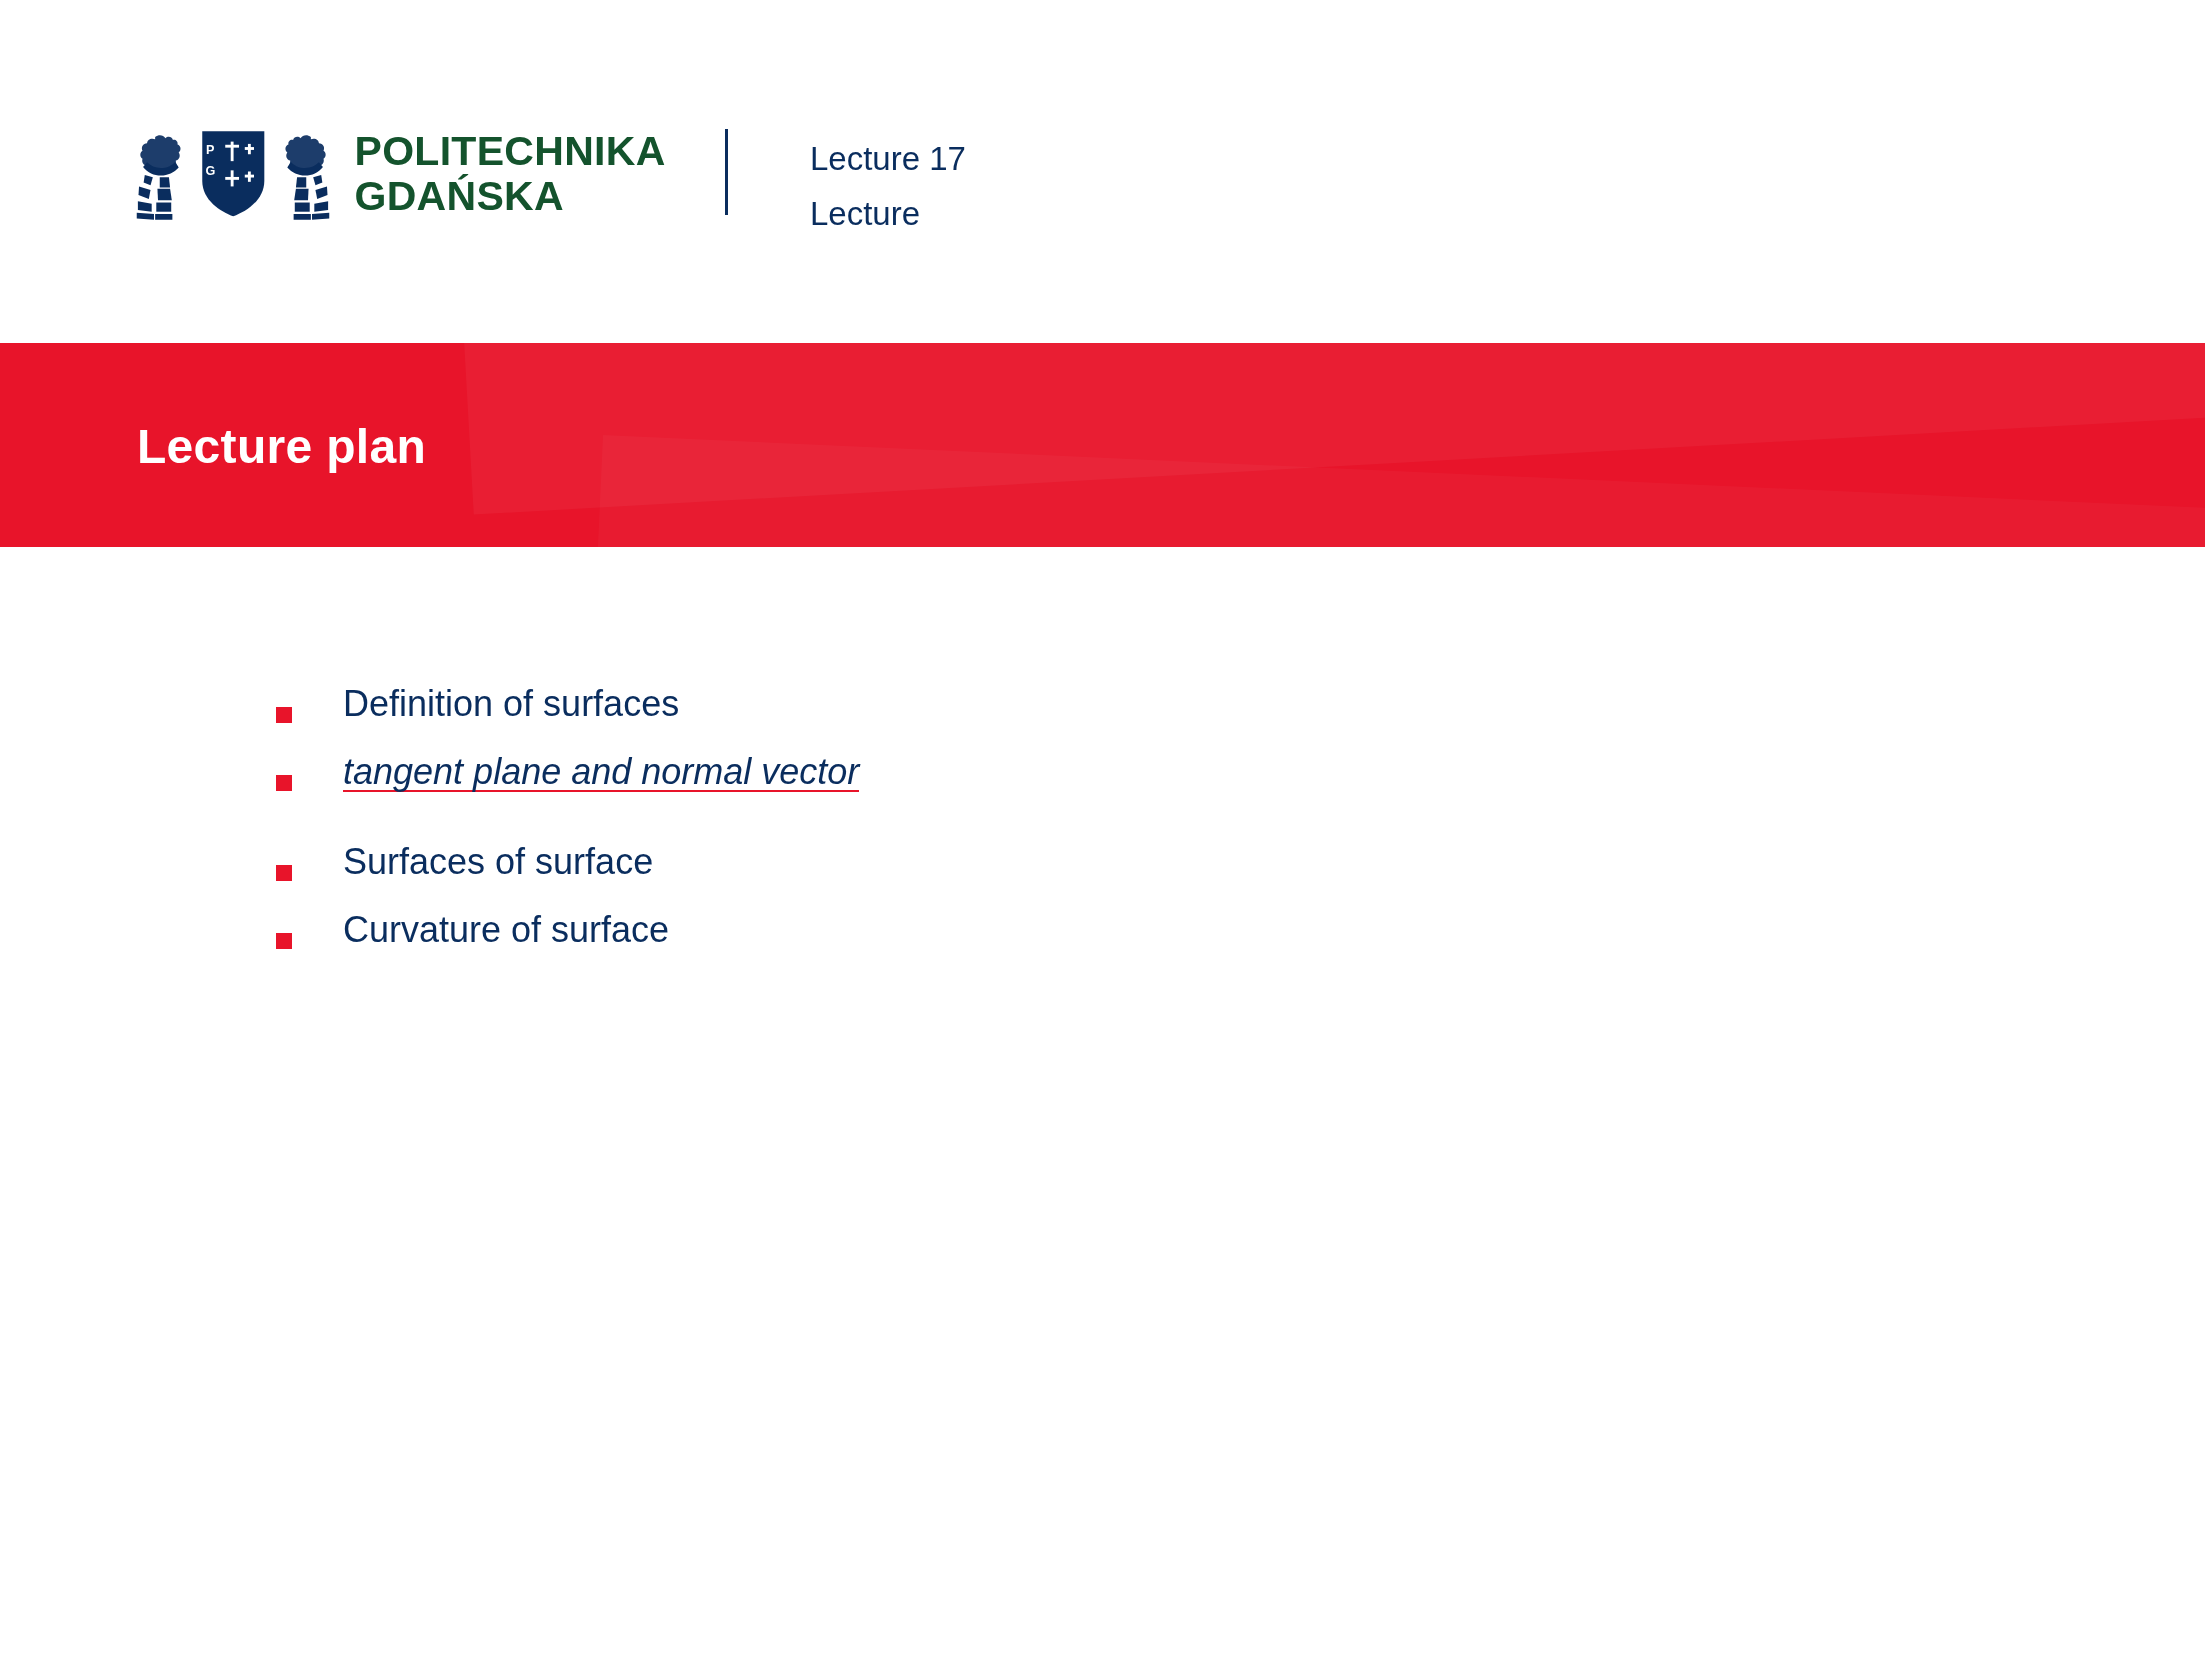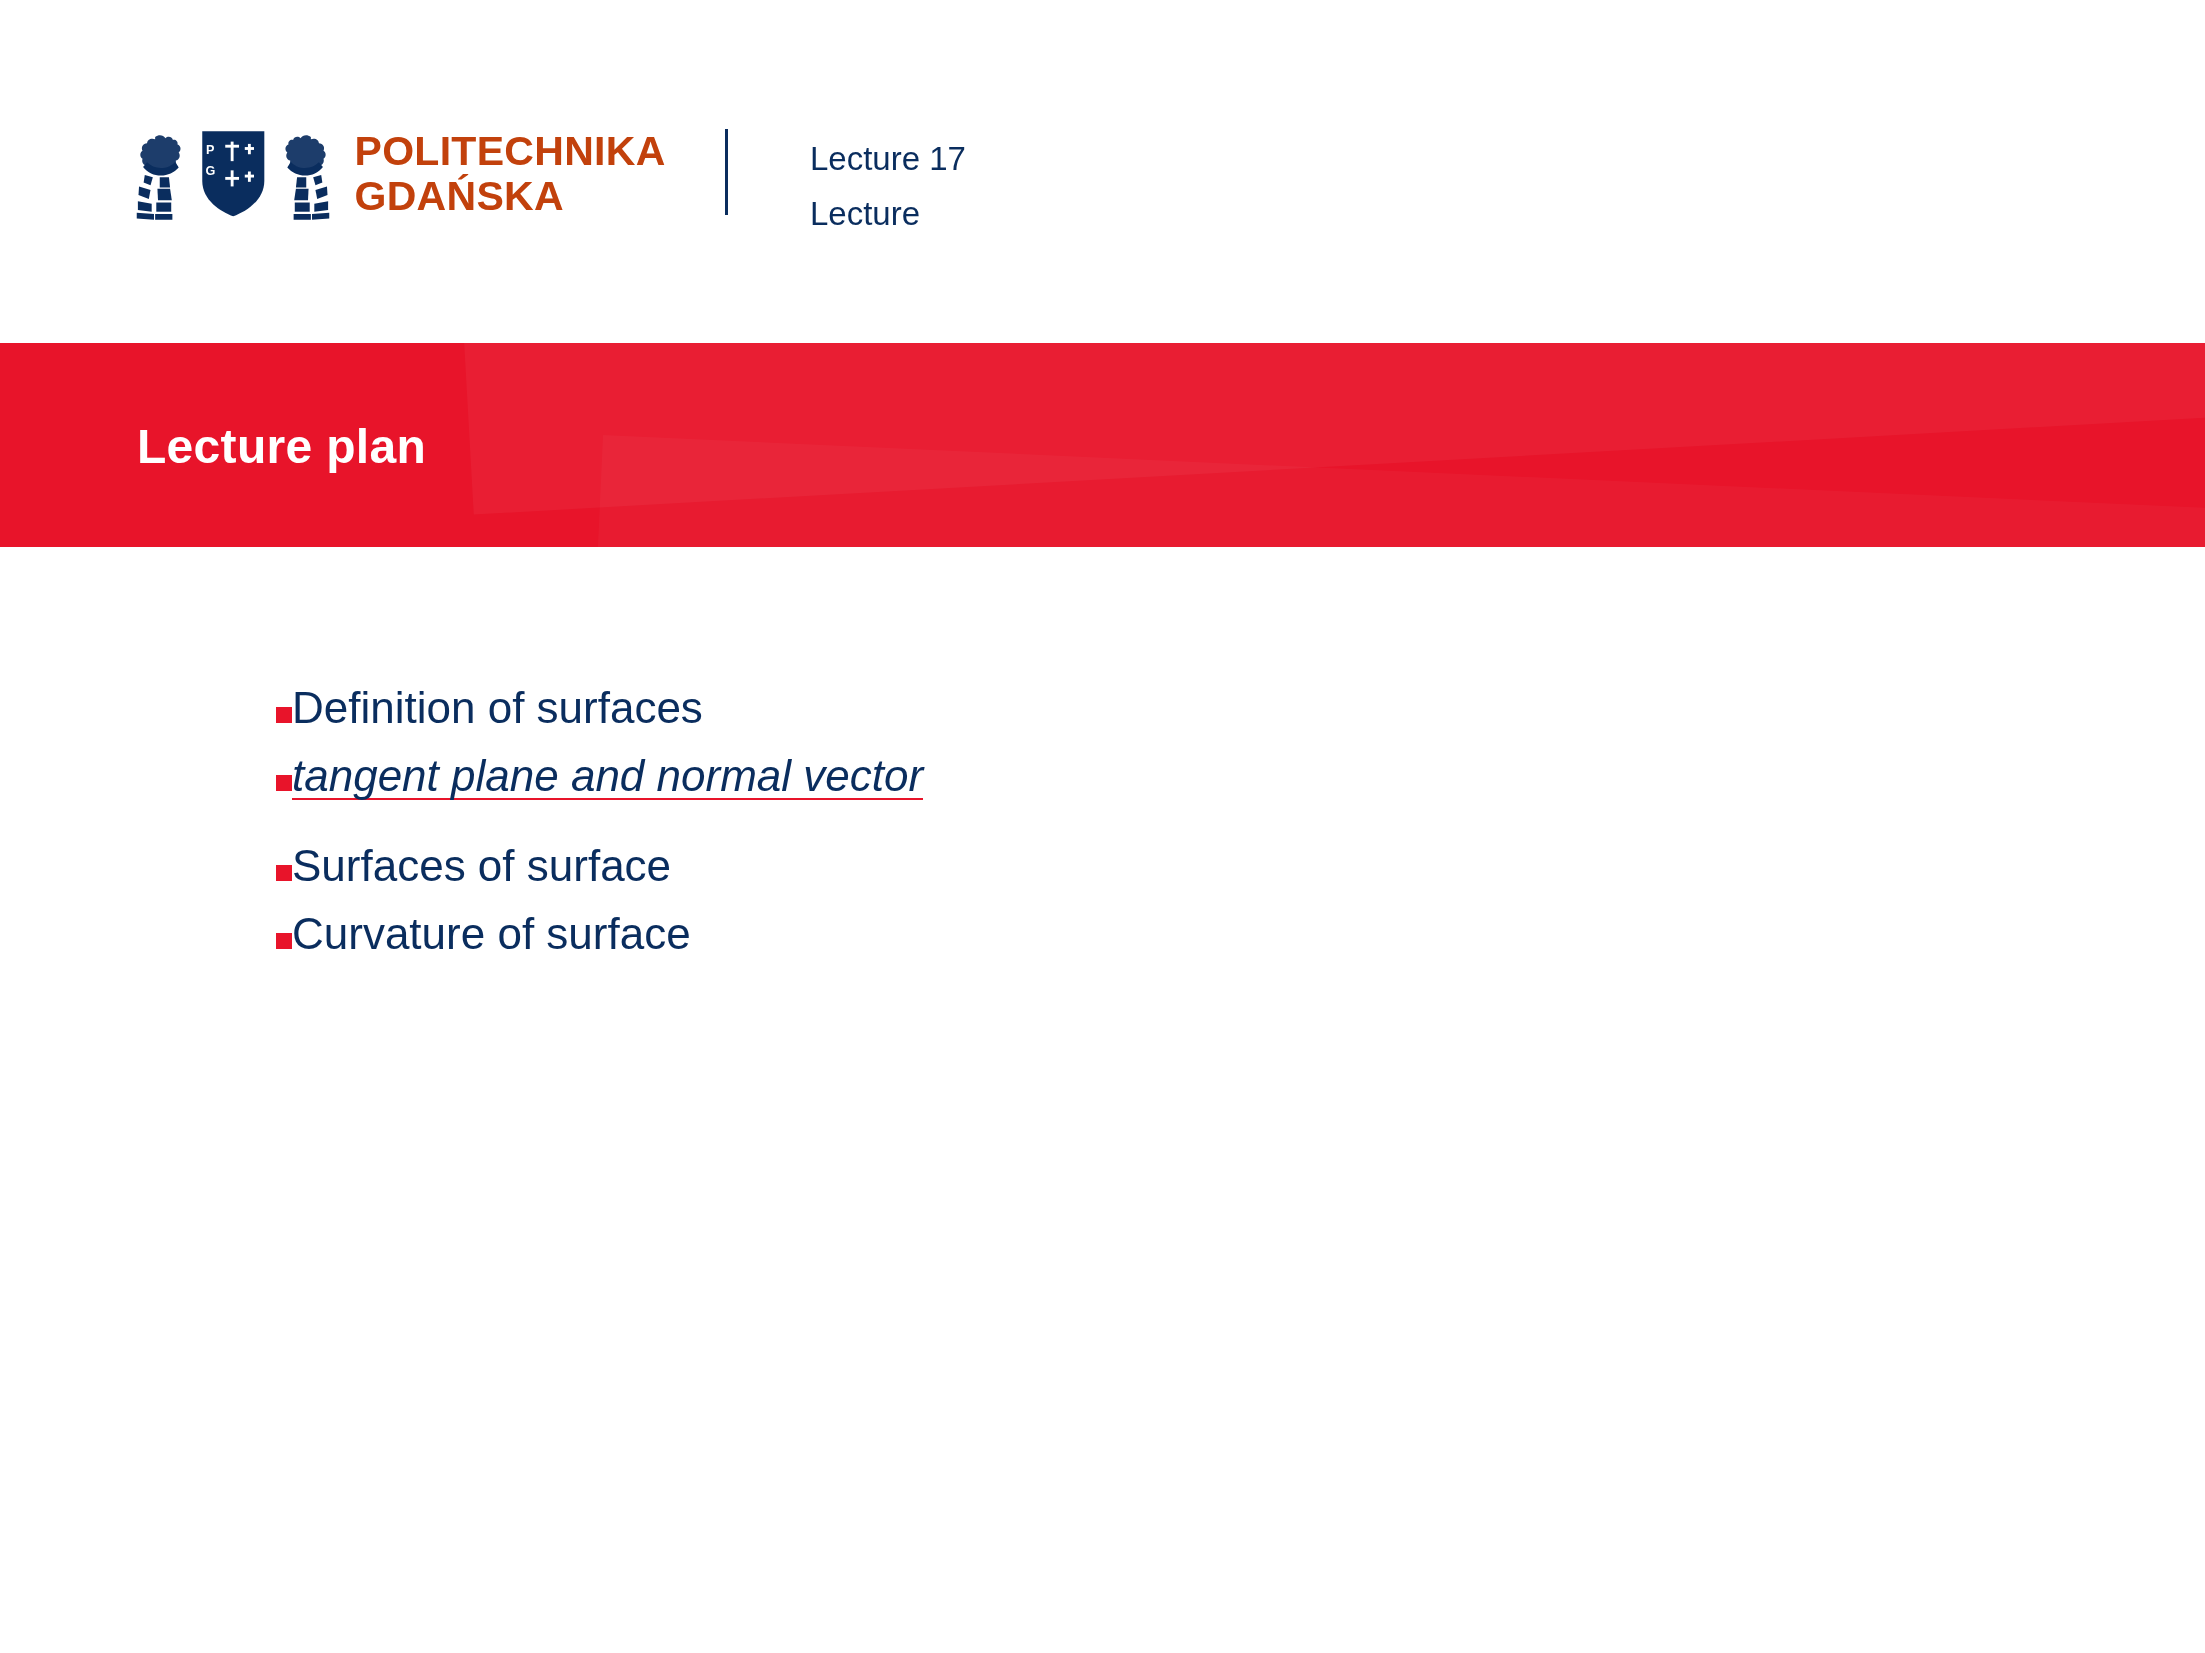--- a/index.html
+++ b/index.html
@@ -35,21 +35,21 @@
 
   .crest {
     width: 204px;
     height: 101px;
     position: relative;
     flex: 0 0 auto;
   }
 
   .wordmark {
     margin-left: 19.5px;
-    color: #c2410c;
+    color: #14532d;
     font-weight: bold;
     font-size: 41px;
     line-height: 1.08;
     letter-spacing: 0.3px;
     white-space: nowrap;
   }
 
   .divider-rule {
     position: absolute;
     left: 725px;
@@ -134,22 +134,23 @@
 
   .bullet-marker {
     width: 16px;
     height: 16px;
     background: #e8142a;
     margin-top: 20.7px;
     flex: 0 0 auto;
   }
 
   .bullet-text {
+    margin-left: 51px;
     color: #0a2d5e;
-    font-size: 44px;
+    font-size: 36px;
     line-height: 1.0;
     white-space: nowrap;
   }
 
   .bullet-text.underlined {
     border-bottom: 2.3px solid #e8142a;
     font-style: italic;
   }
 </style>
 </head>

